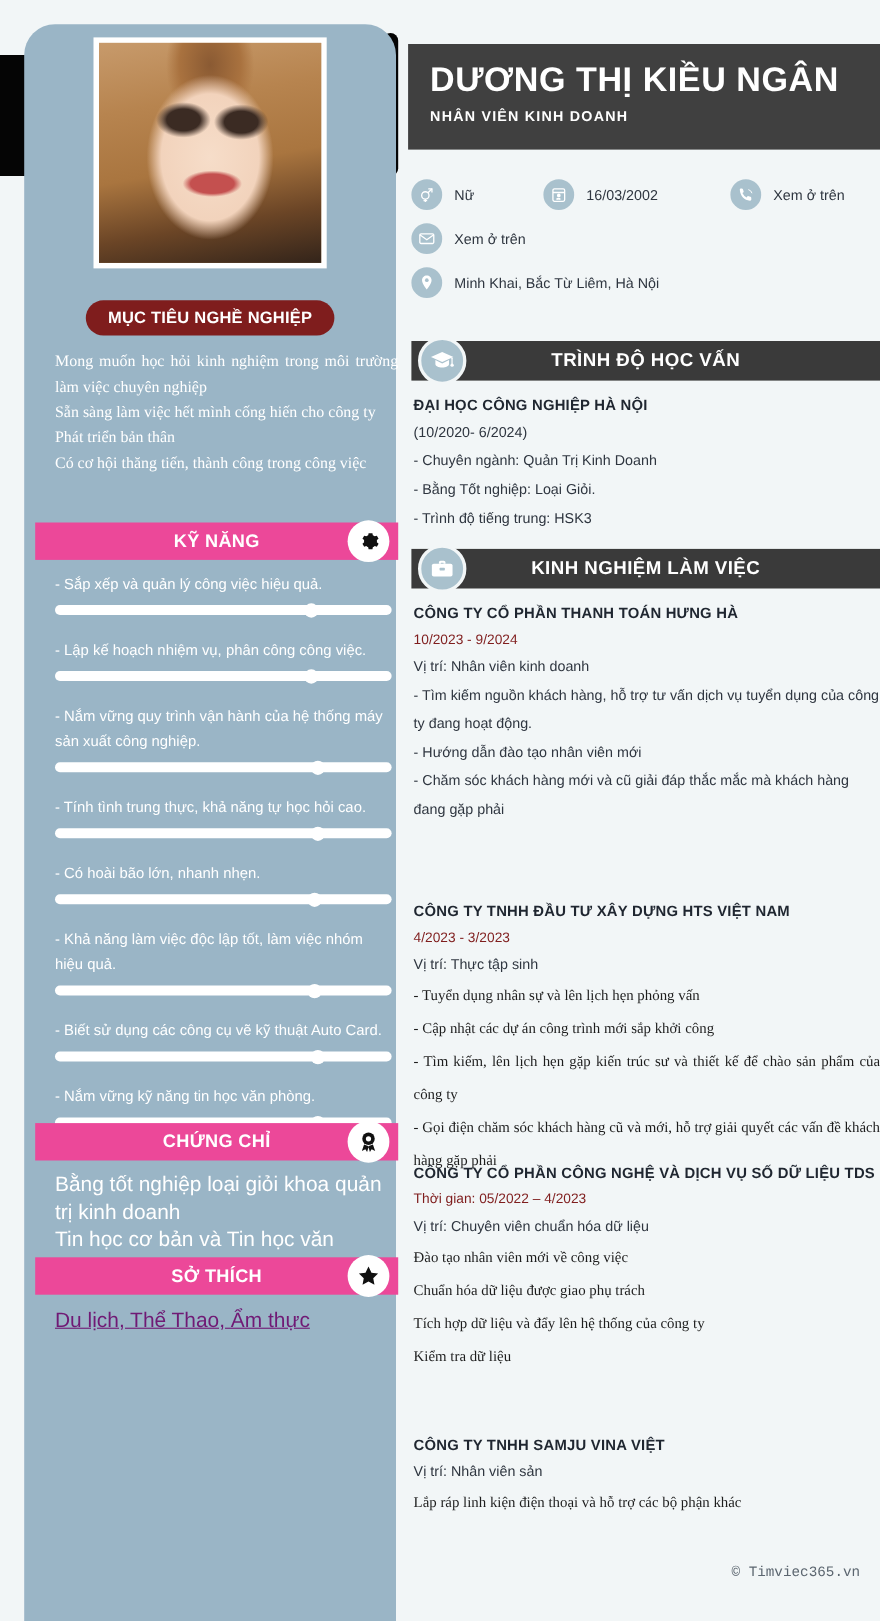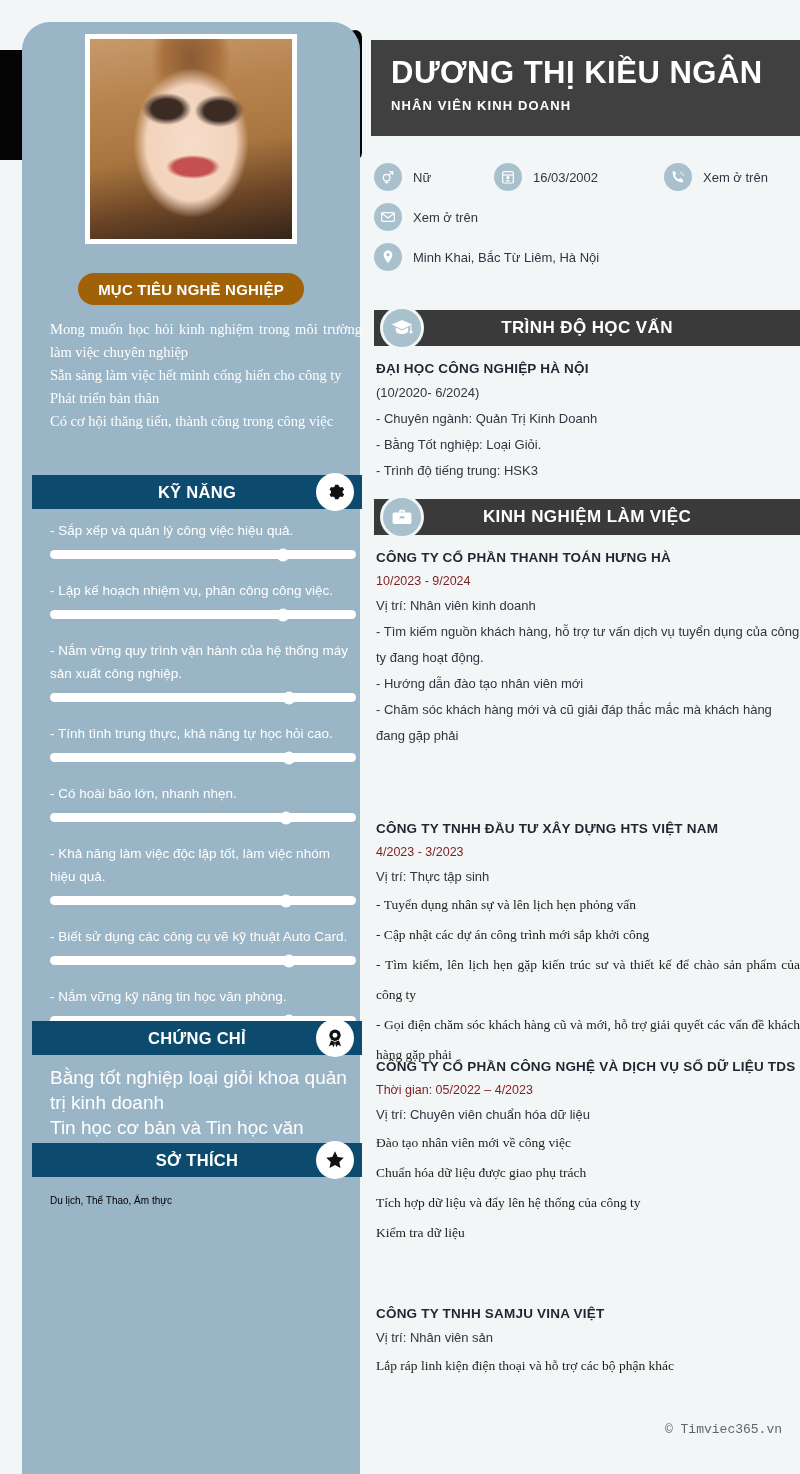--- a/index.html
+++ b/index.html
@@ -33,36 +33,36 @@
       radial-gradient(ellipse 40px 26px at 64% 36%, #3b2b23 0%, #3b2b23 38%, rgba(59,43,35,0) 62%),
       radial-gradient(ellipse 36px 16px at 51% 64%, #c4504f 0%, #c4504f 55%, rgba(196,80,79,0) 75%),
       radial-gradient(ellipse 74px 96px at 50% 52%, #f6ddc9 0%, #f2d3bc 60%, rgba(242,211,188,0) 78%),
       radial-gradient(ellipse 40px 58px at 50% 10%, #8a5a33 0%, #a9723f 70%, rgba(169,114,63,0) 100%),
       linear-gradient(170deg, #c79a6b 0%, #b7844f 28%, #a9753f 55%, #6b4526 78%, #33241a 100%);
     background-color:#b98f5f;
   }
 
   .lc-badge-pill {
     position:absolute; left:56px; top:251px; width:226px; height:32px;
-    background:#a16207; border-radius:16px;
+    background:#7f1d1d; border-radius:16px;
     display:flex; align-items:center; justify-content:center;
   }
   .lc-badge-pill span { color:#fff; font-size:15px; font-weight:bold; letter-spacing:.2px; }
 
   .objective {
     position:absolute; left:28px; top:296px; width:312px;
     font-family:"Liberation Serif", serif; color:#ffffff; font-size:14.5px; line-height:23px;
   }
   .objective p { text-align:justify; }
   .objective p:first-child { text-align:justify; }
 
   
   .lc-head {
     position:absolute; left:10px; width:330px; height:34px;
-    background:#0c4a6e; display:flex; align-items:center; justify-content:center;
+    background:#ec4899; display:flex; align-items:center; justify-content:center;
   }
   .lc-head .t { color:#fff; font-size:16.5px; font-weight:bold; letter-spacing:.3px; }
   .lc-head .ic {
     position:absolute; right:8px; top:-2px; width:38px; height:38px; border-radius:50%;
     background:#fff; display:flex; align-items:center; justify-content:center;
   }
   .lc-head .ic svg { display:block; }
 
   .skills { position:absolute; left:28px; top:497px; width:306px; }
   .skill { margin-bottom:20px; }
@@ -70,21 +70,21 @@
   .skill .bar {
     position:relative; margin-top:8px; height:9px; background:#ffffff; border-radius:5px;
   }
   .skill .dot {
     position:absolute; top:50%; transform:translate(-50%,-50%);
     width:13px; height:13px; border-radius:50%; background:#ffffff;
     box-shadow:0 0 0 0 rgba(0,0,0,0);
   }
 
   .cert-list { position:absolute; left:28px; top:1043px; width:306px; color:#fff; font-size:19px; line-height:25px; }
-  .hobby-list { position:absolute; left:28px; top:1166px; width:306px; color:#000000; font-size:10px; line-height:25px; }
+  .hobby-list { position:absolute; left:28px; top:1166px; width:306px; color:#701a75; font-size:19px; line-height:25px;text-decoration:underline; }
 
   
   .right-col { position:absolute; left:362px; top:0; width:438px; height:1474px; }
 
   .name-band {
     position:absolute; left:9px; top:40px; width:500px; height:96px;
     background:#404040; padding:14px 0 0 20px;
   }
   .name-band .nm { color:#ffffff; font-size:31px; font-weight:bold; letter-spacing:.5px; line-height:38px; }
   .name-band .role { color:#ffffff; font-size:13px; font-weight:bold; letter-spacing:1.1px; margin-top:6px; }

